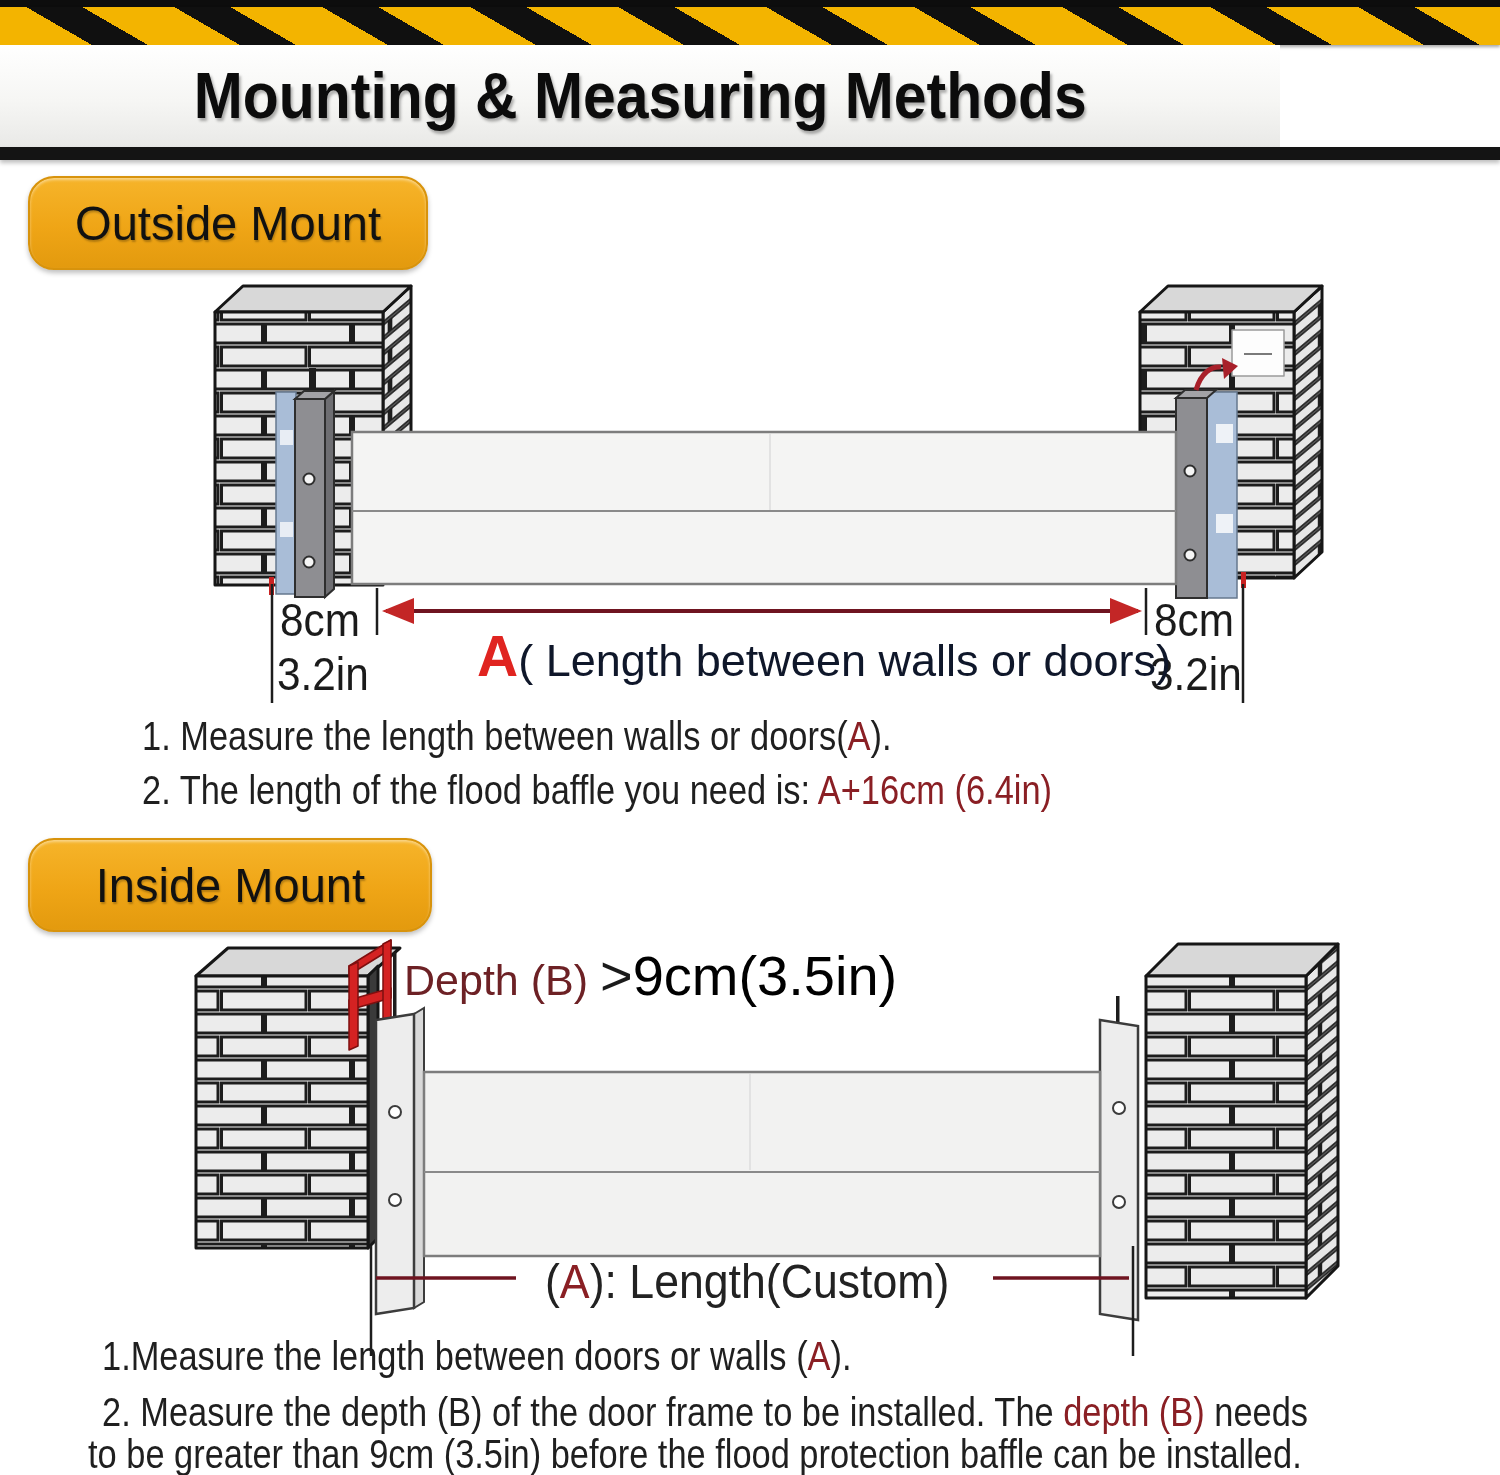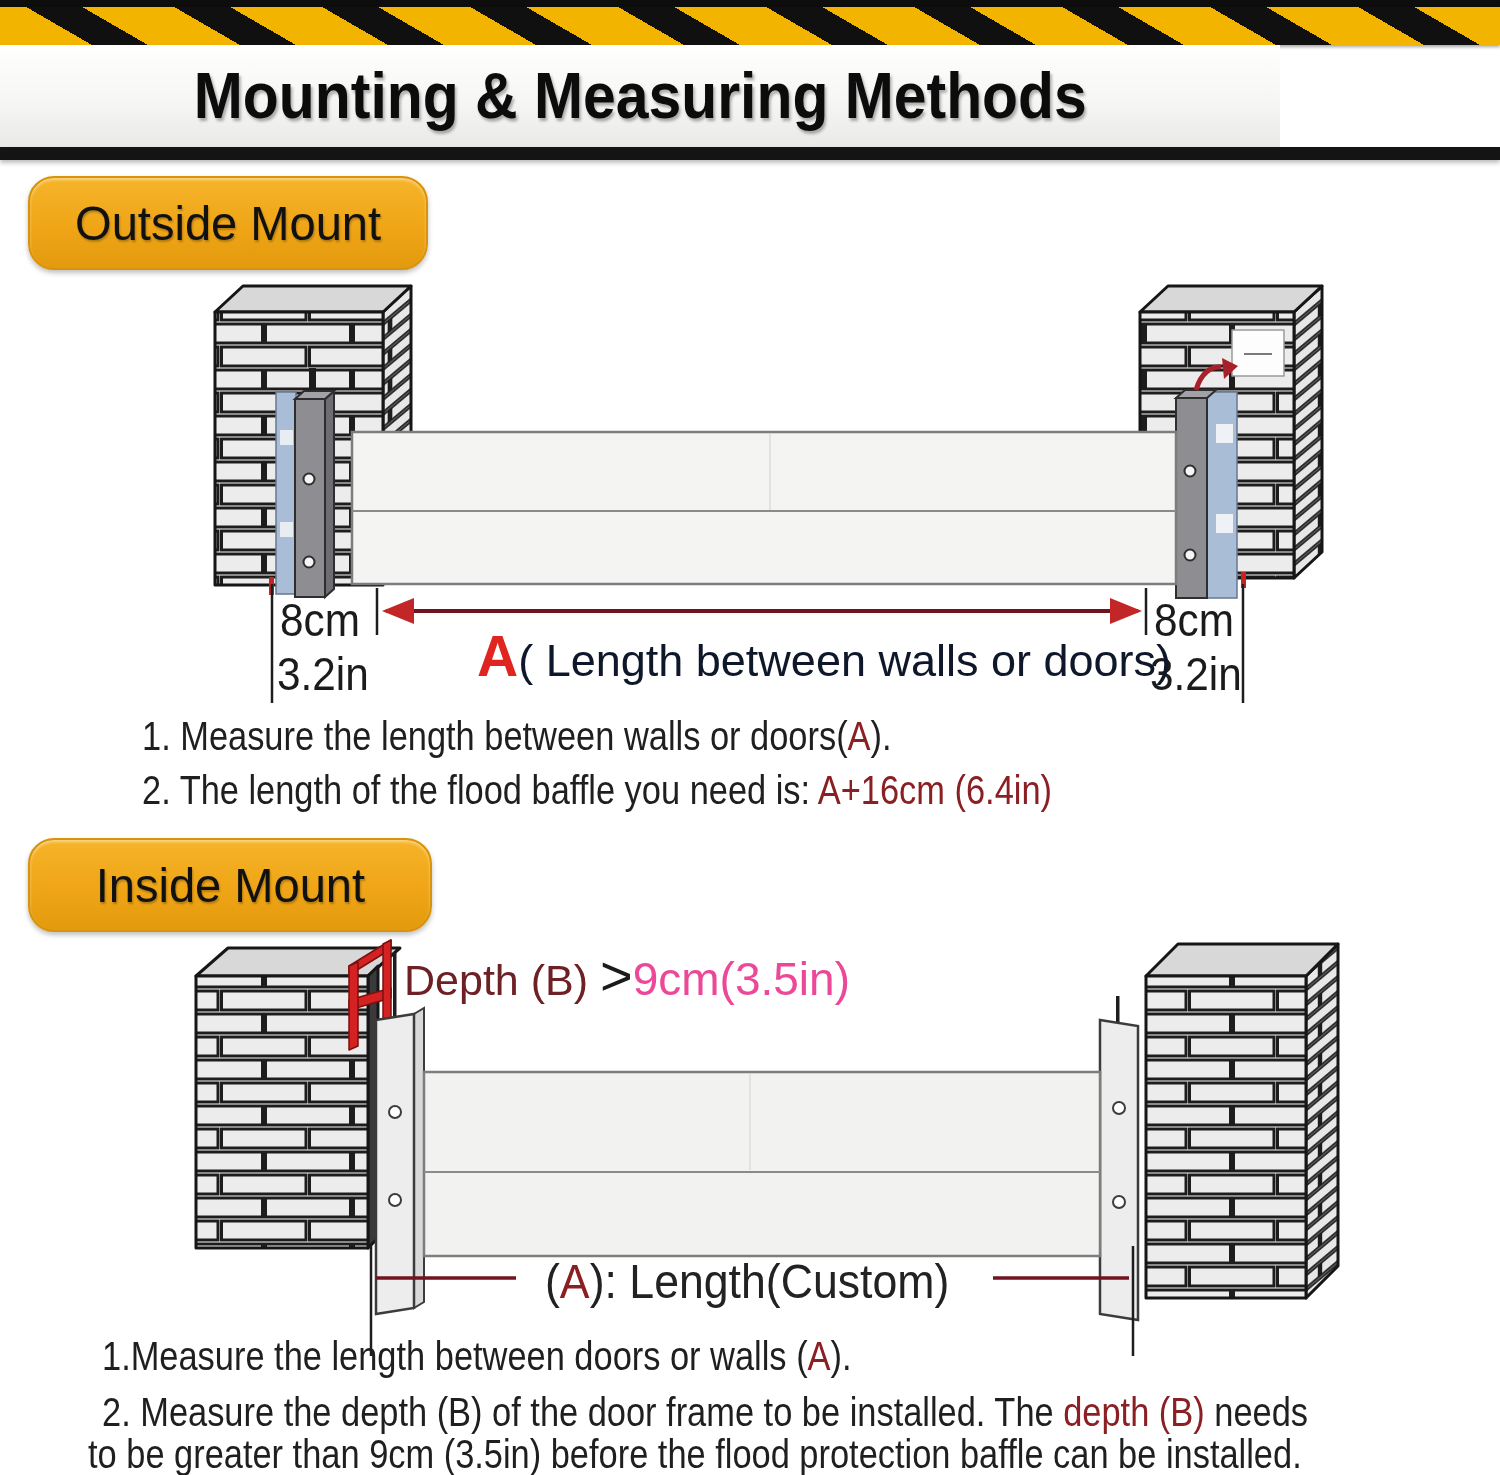--- a/index.html
+++ b/index.html
@@ -34,21 +34,21 @@
         white-space:nowrap;line-height:1;}
   .span-label{white-space:nowrap;line-height:1;}
   .span-label .big-a{font-size:57px;font-weight:bold;color:#e02420;}
   .span-label .rest{font-size:45px;color:#0f172a;}
   .step{font-size:40px;color:#1f1f1f;transform:scaleX(0.86);transform-origin:left;
         white-space:nowrap;line-height:1;}
   .maroon{color:#8a1f24;}
   .depth-label{white-space:nowrap;line-height:1;}
   .depth-label .d1{font-size:43px;color:#6d2125;}
   .depth-label .gt{font-size:56px;color:#1b1b1b;}
-  .depth-label .d2{font-size:46px;color:#ec4899;}
+  .depth-label .d2{font-size:56px;color:#000000;}
   .inside-span{font-size:48px;color:#222;transform:scaleX(0.93);transform-origin:left;
         white-space:nowrap;line-height:1;}
   svg{position:absolute;left:0;top:0;}
 </style>
 </head>
 <body>
 
 <svg width="1500" height="1475" viewBox="0 0 1500 1475">
   <defs>
     <pattern id="brick" patternUnits="userSpaceOnUse" width="88" height="46">

